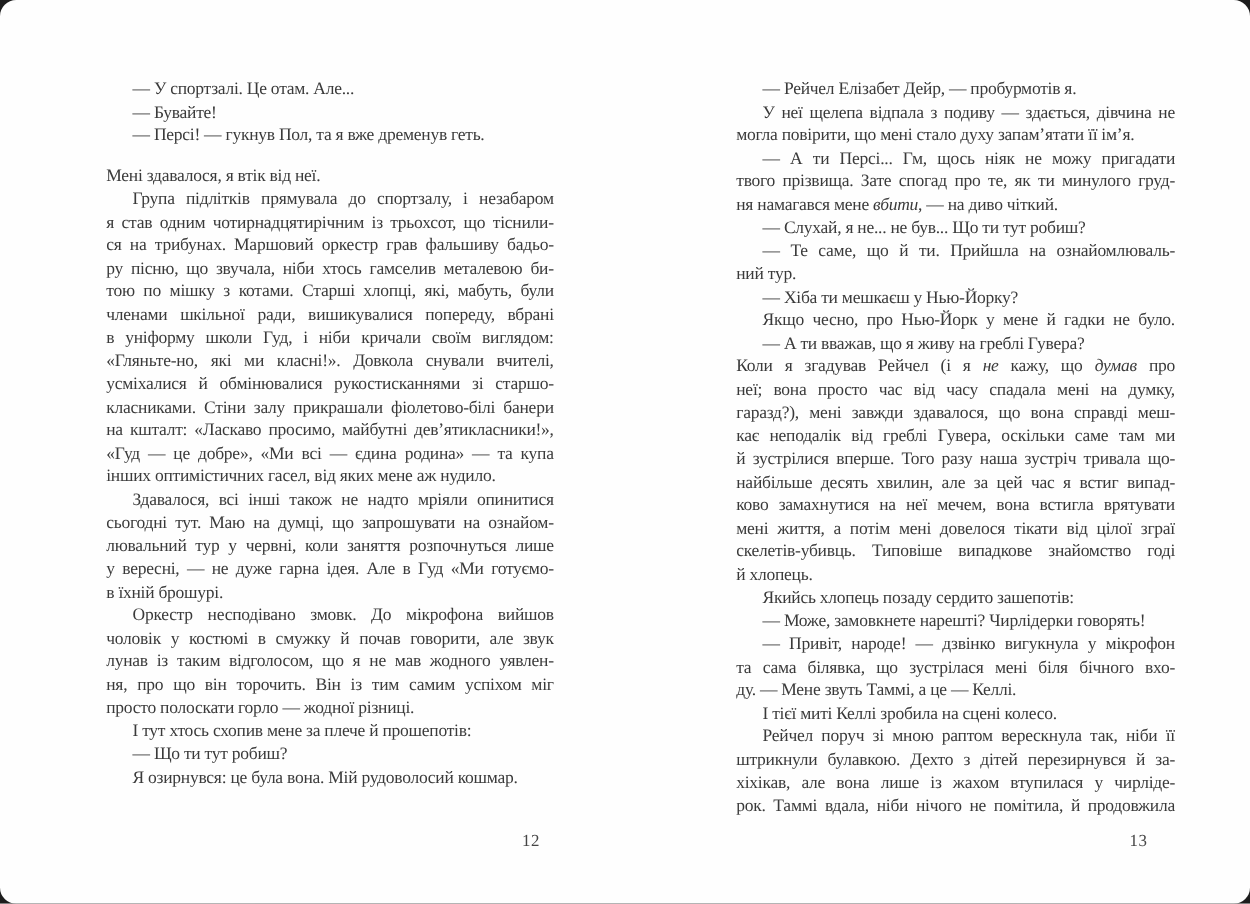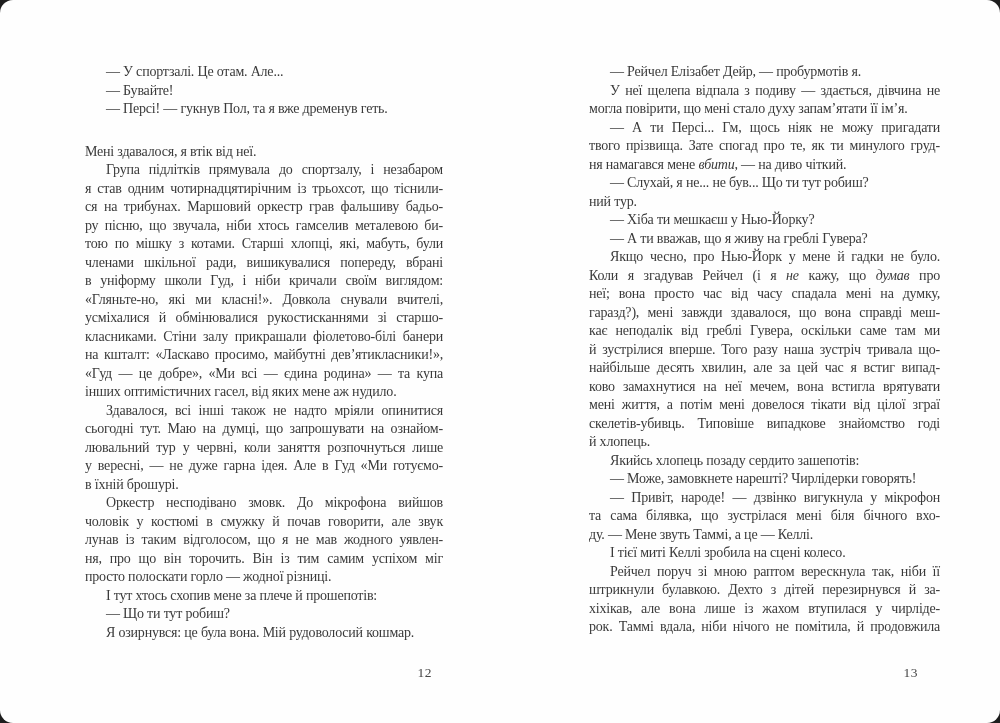--- a/index.html
+++ b/index.html
@@ -29,21 +29,21 @@
   }
   #col-left  { left: 85px;  width: 358px; }
   #col-right { left: 589px; width: 351px; }
   .line {
     height: 18.5px;
     text-align: justify;
     text-align-last: justify;
   }
   .line.last { text-align: left; text-align-last: left; }
   .line.indent { text-indent: 21px; }
-  .line.gap { margin-top: 24px; }
+  .line.gap { margin-top: 14px; }
   .line i { font-style: italic; }
   .pagenum {
     position: absolute;
     top: 665px;
     font-size: 13.5px;
     color: #454545;
     text-align: right;
     letter-spacing: 0.5px;
   }
   #pn-left  { left: 85px;  width: 358px; transform: translateX(-11px); }
@@ -89,24 +89,25 @@
       </div>
 
     <div class="column" id="col-right">
         <div class="line indent last">— Рейчел Елізабет Дейр, — пробурмотів я.</div>
         <div class="line indent">У неї щелепа відпала з подиву — здається, дівчина не</div>
         <div class="line last">могла повірити, що мені стало духу запам’ятати її ім’я.</div>
         <div class="line indent">— А ти Персі... Гм, щось ніяк не можу пригадати</div>
         <div class="line">твого прізвища. Зате спогад про те, як ти минулого груд-</div>
         <div class="line last">ня намагався мене <i>вбити</i>, — на диво чіткий.</div>
         <div class="line indent last">— Слухай, я не... не був... Що ти тут робиш?</div>
+        <div class="line indent">— Те саме, що й ти. Прийшла на ознайомлюваль-</div>
         <div class="line last">ний тур.</div>
         <div class="line indent last">— Хіба ти мешкаєш у Нью-Йорку?</div>
+        <div class="line indent">Якщо чесно, про Нью-Йорк у мене й гадки не було.</div>
         <div class="line indent last">— А ти вважав, що я живу на греблі Гувера?</div>
-        <div class="line indent">Якщо чесно, про Нью-Йорк у мене й гадки не було.</div>
         <div class="line">Коли я згадував Рейчел (і я <i>не</i> кажу, що <i>думав</i> про</div>
         <div class="line">неї; вона просто час від часу спадала мені на думку,</div>
         <div class="line">гаразд?), мені завжди здавалося, що вона справді меш-</div>
         <div class="line">кає неподалік від греблі Гувера, оскільки саме там ми</div>
         <div class="line">й зустрілися вперше. Того разу наша зустріч тривала що-</div>
         <div class="line">найбільше десять хвилин, але за цей час я встиг випад-</div>
         <div class="line">ково замахнутися на неї мечем, вона встигла врятувати</div>
         <div class="line">мені життя, а потім мені довелося тікати від цілої зграї</div>
         <div class="line">скелетів-убивць. Типовіше випадкове знайомство годі</div>
         <div class="line last">й хлопець.</div>

